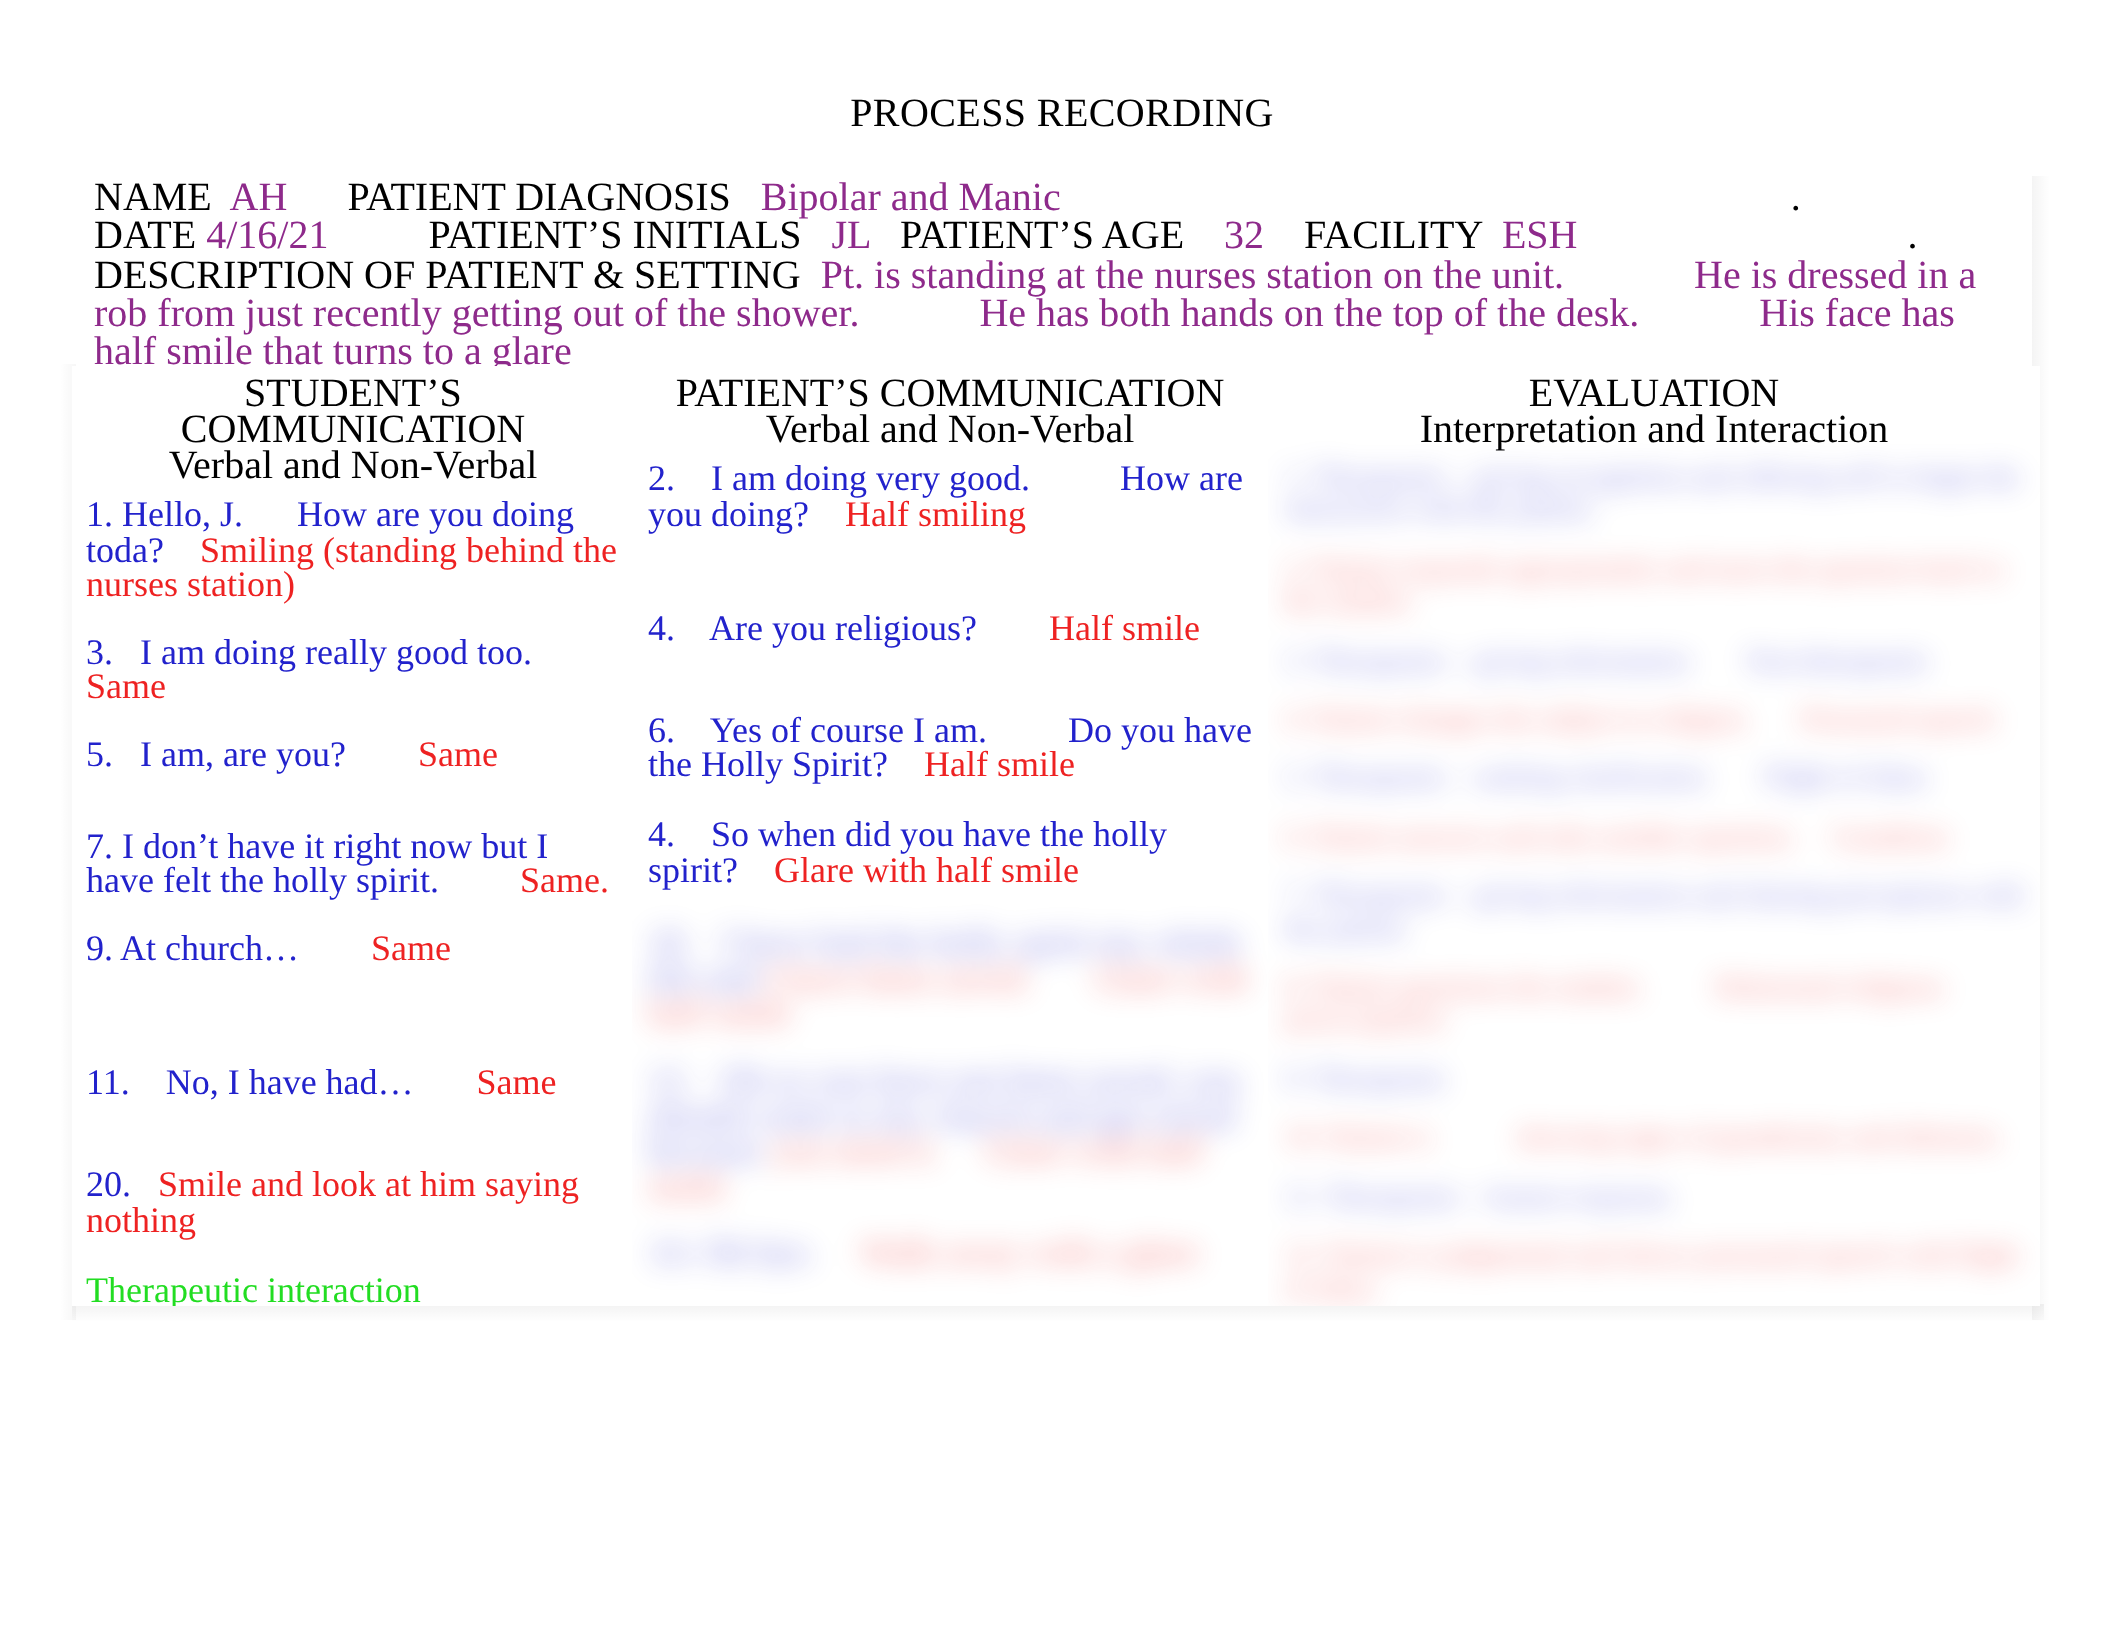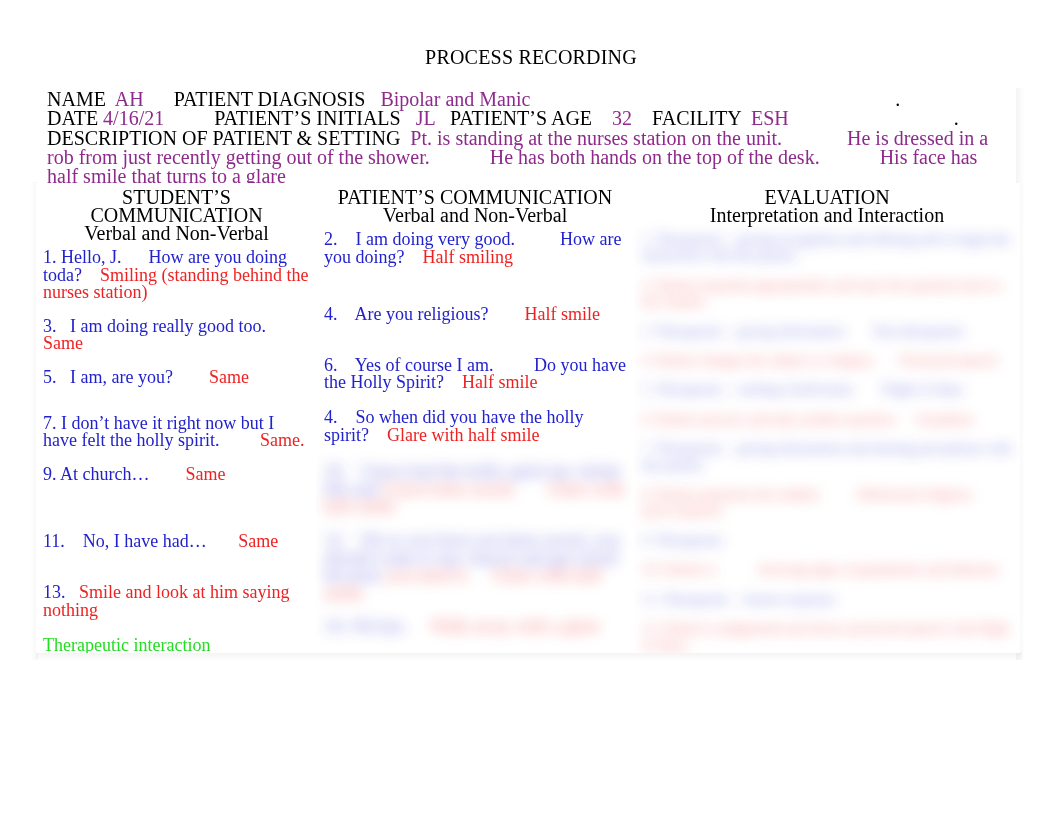--- a/index.html
+++ b/index.html
@@ -171,21 +171,21 @@
 Same</span></div>
 
         <div class="entry" style="margin-bottom:28px"><span class="blue">5.   I am, are you?  </span><span class="red">      Same</span></div>
 
         <div class="entry"><span class="blue">7. I don’t have it right now but I have felt the holly spirit.  </span><span class="red">       Same.</span></div>
 
         <div class="entry" style="margin-bottom:50px"><span class="blue">9. At church…  </span><span class="red">      Same</span></div>
 
         <div class="entry" style="margin-bottom:33px"><span class="blue">11.    No, I have had…  </span><span class="red">     Same</span></div>
 
-        <div class="entry" style="margin-bottom:18px"><span class="blue">13.  </span><span class="red"> Smile and look at him saying nothing</span></div>
+        <div class="entry" style="margin-bottom:18px"><span class="blue">20.  </span><span class="red"> Smile and look at him saying nothing</span></div>
 
         <div class="entry green">Therapeutic interaction</div>
       </div>
     </div>
 
     <div class="col" id="col-patient">
       <div class="col-head">
         <span>PATIENT’S COMMUNICATION</span>
         <span class="sub">Verbal and Non-Verbal</span>
       </div>

